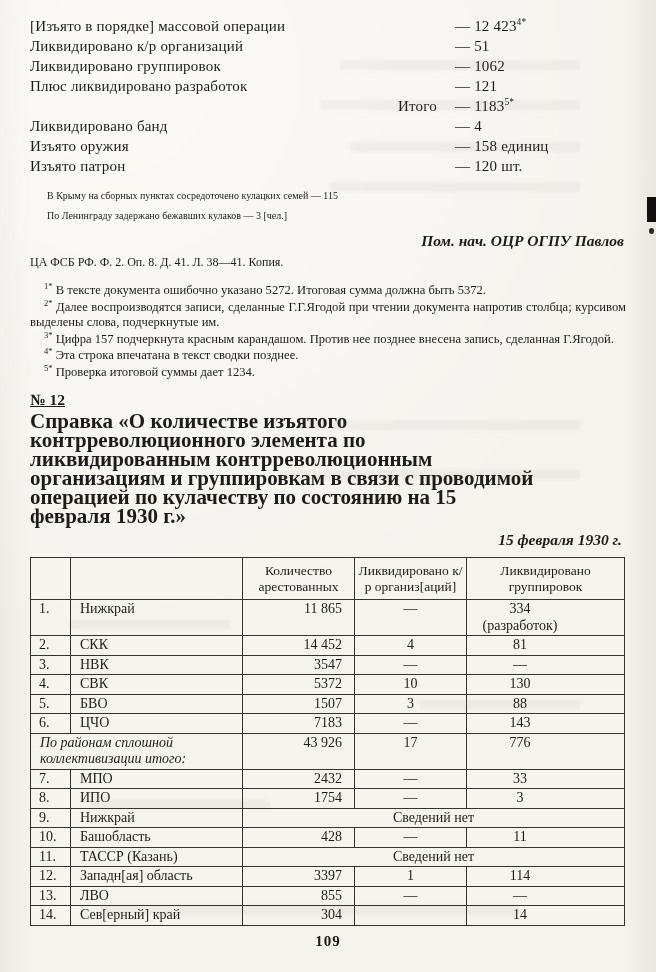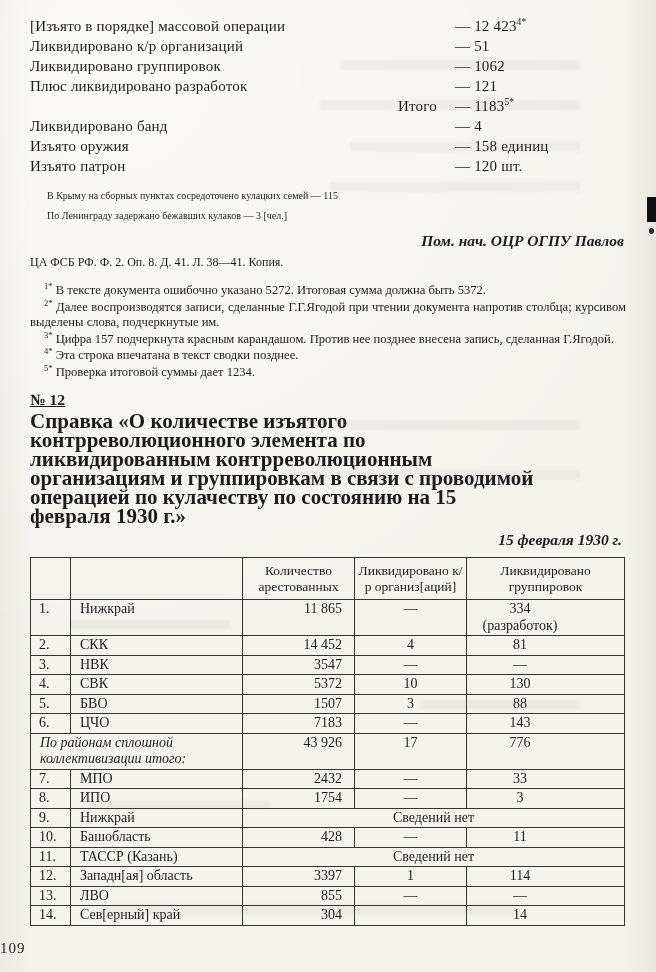--- a/index.html
+++ b/index.html
@@ -54,21 +54,21 @@
   th, td { border: 1px solid #35332f; }
   th { font-weight: normal; font-size: 13.5px; line-height: 15.5px; padding: 5px 3px; text-align: center; vertical-align: middle; }
   td { font-size: 14px; line-height: 16.5px; padding: 1px 5px; height: 19px; vertical-align: top; }
   .cell-num { padding-left: 8px; }
   .cell-name { padding-left: 9px; }
   .name-italic { font-style: italic; }
   .cell-arrested { text-align: right; padding-right: 12px; }
   .cell-orgs { text-align: center; }
   .cell-groups { text-align: center; padding-right: 56px; }
   .cell-span { text-align: center; }
-  .page-number { position: absolute; left: 0; right: 0; bottom: 15px; font-size: 15px; letter-spacing: 1px; }
+  .page-number { position: absolute; left: 0; right: 0; bottom: 22px; text-align: center; font-size: 15px; letter-spacing: 1px; font-weight: bold; }
 </style>
 </head>
 <body>
 
 <div class="page">
 
   <div class="ghost" style="left:340px; top:60px;  width:240px; height:10px;"></div>
   <div class="ghost" style="left:320px; top:100px; width:260px; height:10px;"></div>
   <div class="ghost" style="left:350px; top:142px; width:230px; height:10px;"></div>
   <div class="ghost" style="left:330px; top:182px; width:250px; height:10px;"></div>

